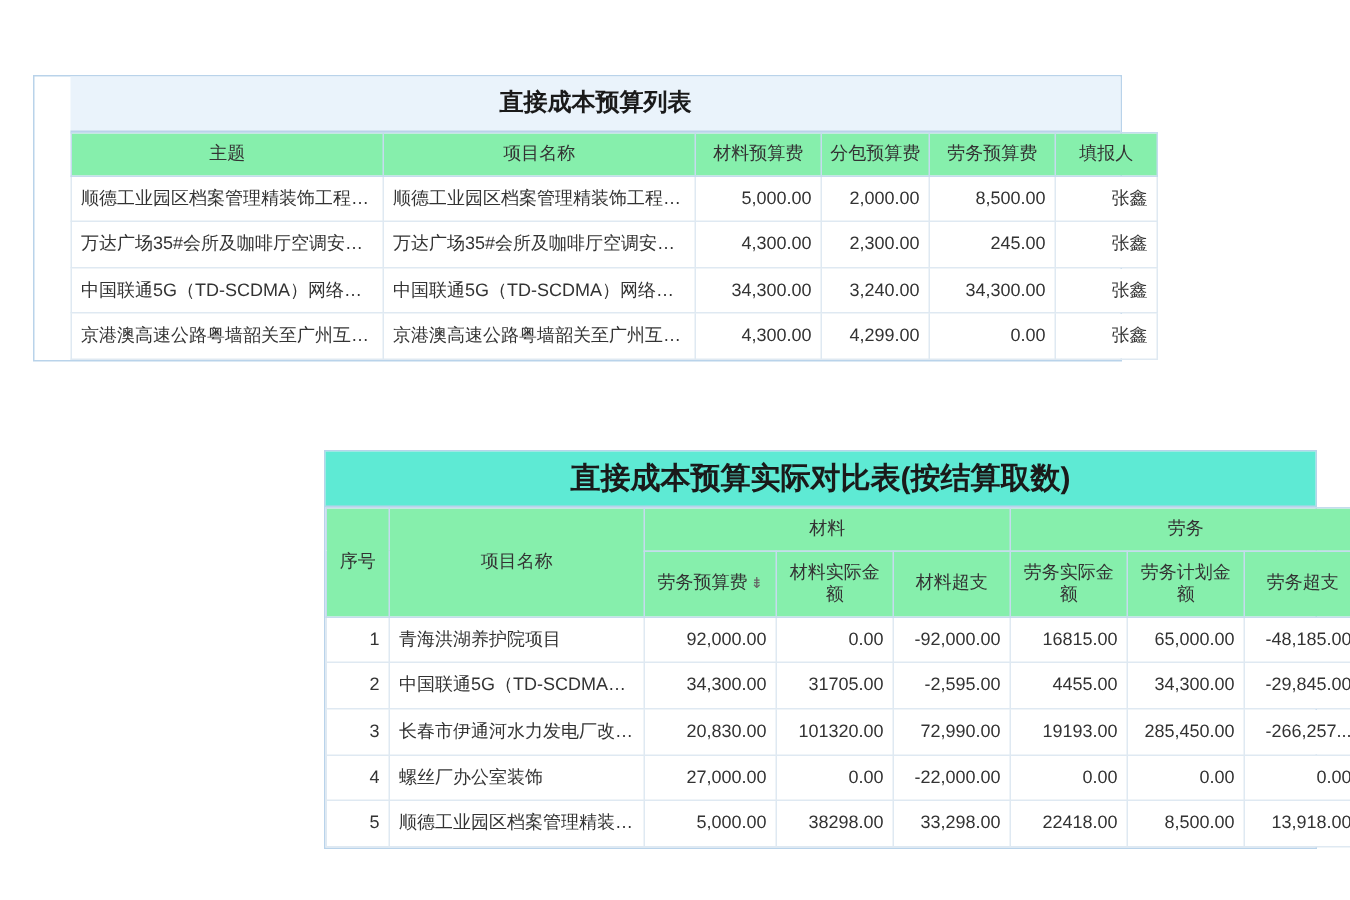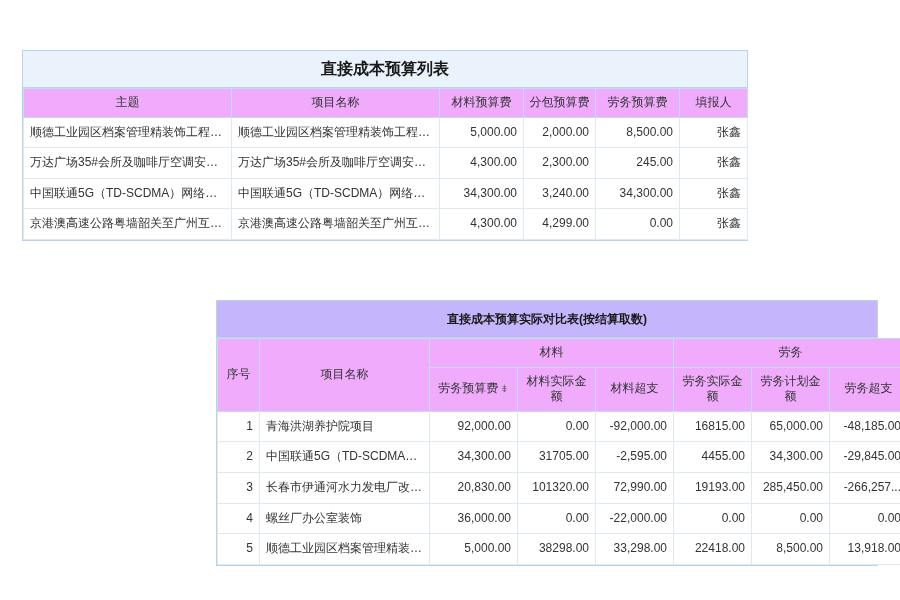--- a/index.html
+++ b/index.html
@@ -19,39 +19,40 @@
 
   
   .panel1 {
     position: absolute;
     left: 22px;
     top: 50px;
     width: 726px;
     border: 1px solid #b9d3ea;
     background: #ffffff;
     box-sizing: border-box;
+    padding-left: 24px;
   }
   .panel1-title {
     height: 36px;
     line-height: 36px;
     text-align: center;
     font-size: 16px;
     font-weight: bold;
     color: #1a1a1a;
     background: #eaf3fb;
     border-bottom: 1px solid #b9d3ea;
   }
   table.grid {
     width: 100%;
     border-collapse: collapse;
     table-layout: fixed;
     font-size: 12px;
   }
   table.grid th {
-    background: #f0abfc;
+    background: #86efac;
     color: #333333;
     font-weight: normal;
     border: 1px solid #c5dbee;
     padding: 6px 4px;
     text-align: center;
     line-height: 1.3;
   }
   table.grid td {
     border: 1px solid #dfe9f2;
     padding: 7px 6px;
@@ -75,24 +76,24 @@
     top: 300px;
     width: 662px;
     border: 1px solid #b9d3ea;
     background: #ffffff;
     box-sizing: border-box;
   }
   .panel2-title {
     height: 36px;
     line-height: 36px;
     text-align: center;
-    font-size: 12px;
+    font-size: 20px;
     font-weight: bold;
     color: #1a1a1a;
-    background: #c4b5fd;
+    background: #5eead4;
     border-bottom: 1px solid #b9d3ea;
   }
   .sort-mark {
     font-size: 10px;
     color: #666;
     margin-left: 2px;
   }
 </style>
 </head>
 <body>
@@ -215,21 +216,21 @@
           <td class="num">20,830.00</td>
           <td class="num blue">101320.00</td>
           <td class="num neg">72,990.00</td>
           <td class="num blue">19193.00</td>
           <td class="num">285,450.00</td>
           <td class="num">-266,257...</td>
         </tr>
         <tr>
           <td class="ctr">4</td>
           <td class="lnk">螺丝厂办公室装饰</td>
-          <td class="num">36,000.00</td>
+          <td class="num">27,000.00</td>
           <td class="num blue">0.00</td>
           <td class="num">-22,000.00</td>
           <td class="num blue">0.00</td>
           <td class="num">0.00</td>
           <td class="num">0.00</td>
         </tr>
         <tr>
           <td class="ctr">5</td>
           <td class="lnk">顺德工业园区档案管理精装饰工程</td>
           <td class="num">5,000.00</td>

